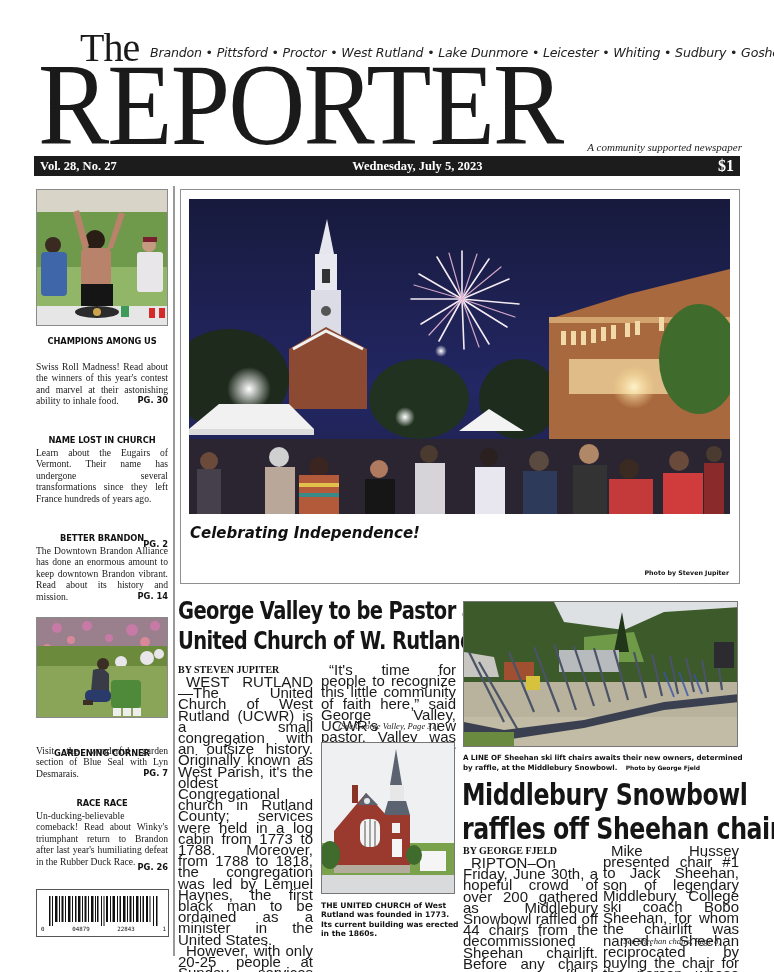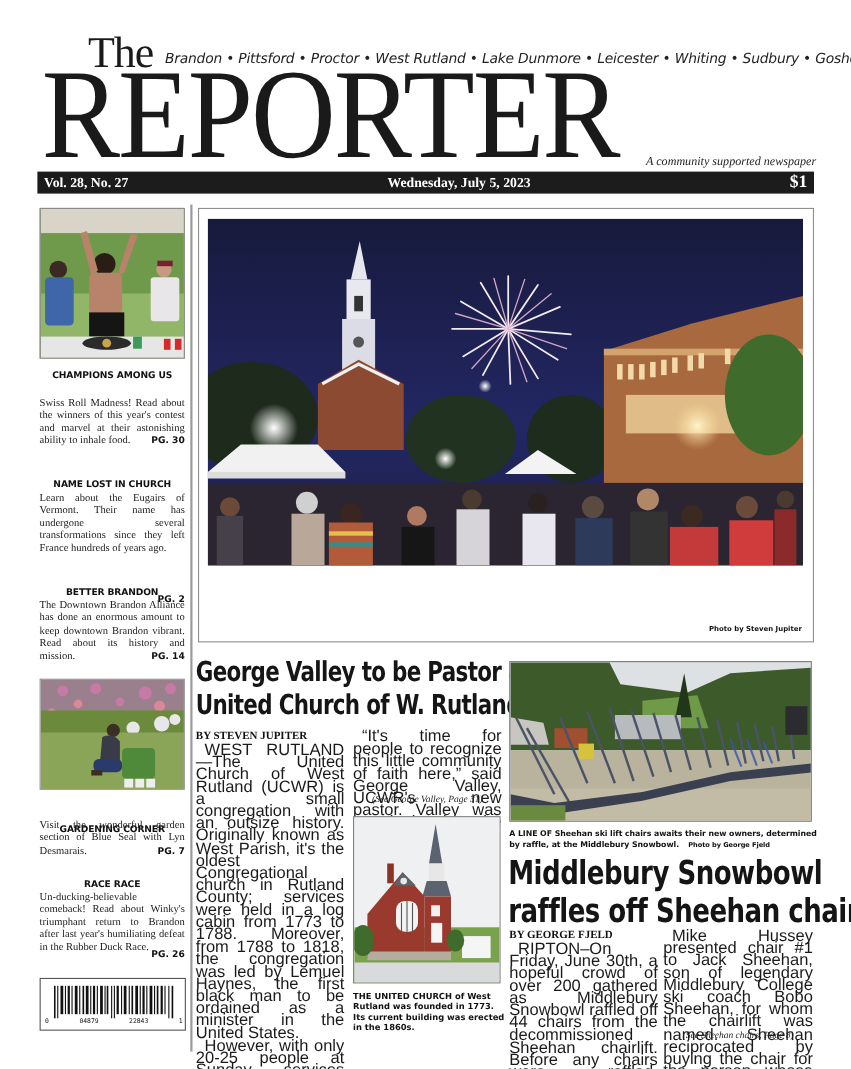--- a/index.html
+++ b/index.html
@@ -303,20 +303,21 @@
           <rect x="384" y="266" width="34" height="49" fill="#333"></rect>
         <circle cx="440" cy="270" r="10" fill="#3a2a22"></circle>
           <rect x="420" y="280" width="44" height="35" fill="#c43a3a"></rect>
         <circle cx="490" cy="262" r="10" fill="#6a4a3a"></circle>
           <rect x="474" y="274" width="40" height="41" fill="#d03c3c"></rect>
         <circle cx="525" cy="255" r="8" fill="#4a3a30"></circle>
           <rect x="515" y="264" width="20" height="51" fill="#8a2a2a"></rect>
       </g>
     </svg>
   </div>
+  <div class="lead-title">Celebrating Independence!</div>
   <div class="lead-credit">Photo by Steven Jupiter</div>
 </div>
 
 <div>
   <div class="headline a1-head">
     <div>George Valley to be Pastor at</div>
     <div>United Church of W. Rutland</div>
   </div>
   <div class="byline" style="left:178px; top:664px;">BY STEVEN JUPITER</div>
   <div class="col" style="left:178px; top:676px; width:135px;">

